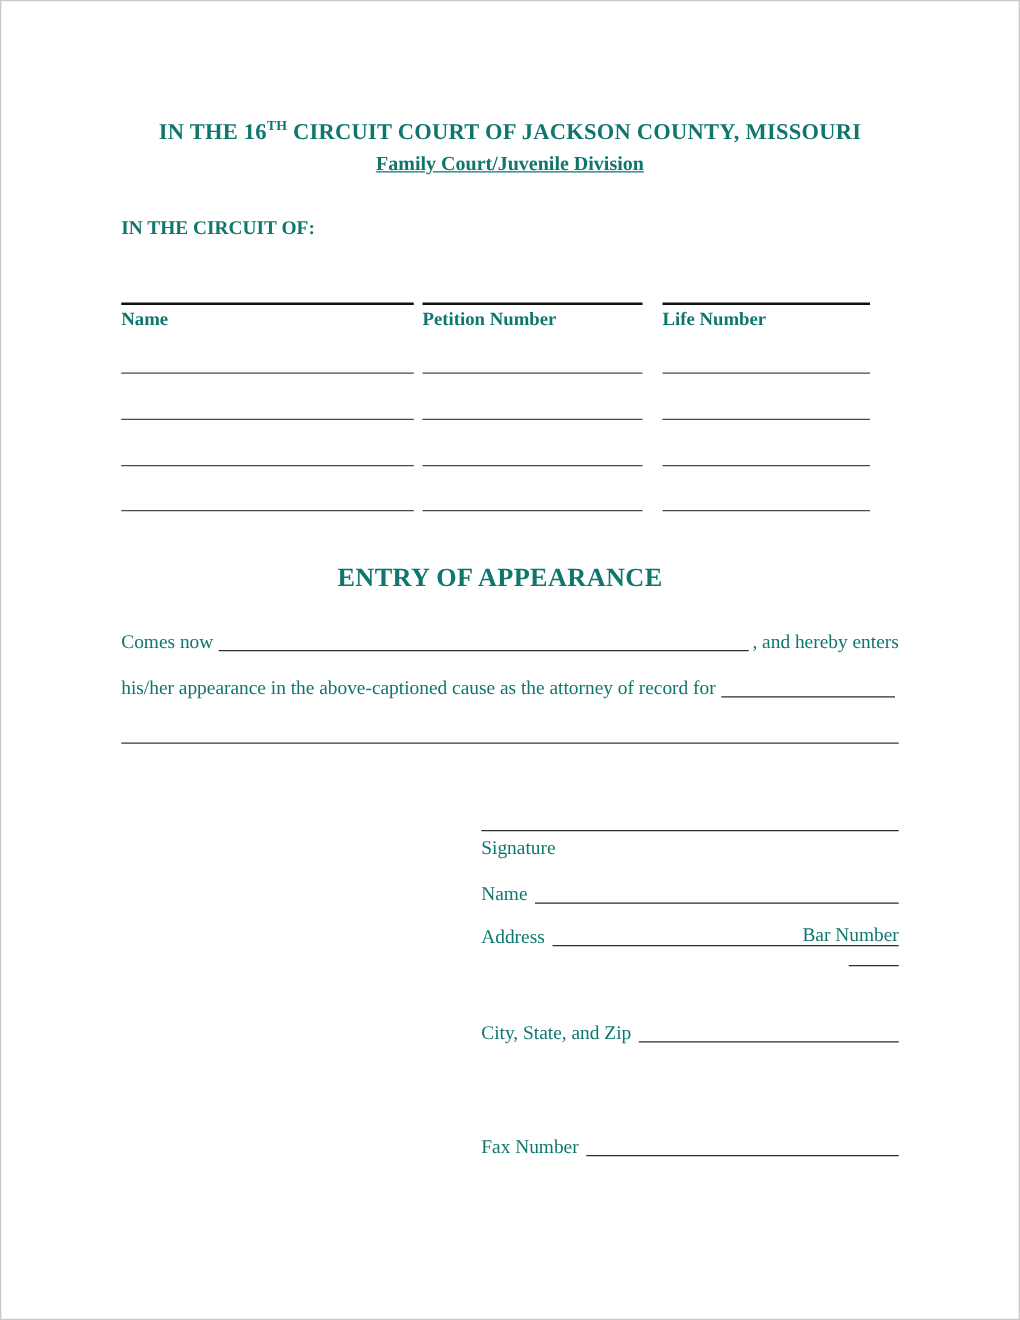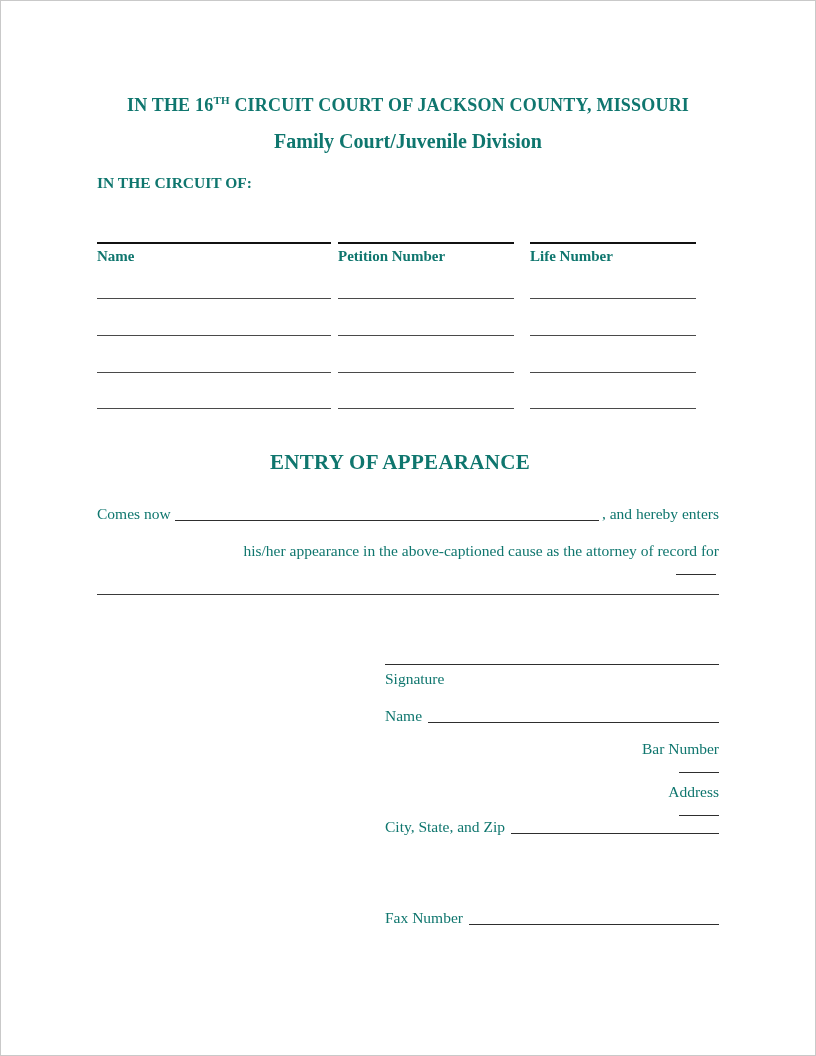--- a/index.html
+++ b/index.html
@@ -26,23 +26,24 @@
     font-weight: bold;
     line-height: 20px;
     letter-spacing: 0.2px;
   }
   .doc-title sup {
     font-size: 11px;
     vertical-align: super;
     line-height: 0;
   }
   .doc-subtitle {
-    font-size: 20px;
-    font-weight: bold;
-    margin-top: 15px;
+    font-size: 16px;
+    font-weight: bold;
+    margin-top: 8px;
+    text-decoration: underline;
   }
 
   
   .interest-heading {
     position: absolute;
     top: 173px; left: 96px;
     font-size: 15.5px;
     font-weight: bold;
   }
 
@@ -86,21 +87,21 @@
     position: absolute;
     left: 96px; width: 622px;
     display: flex;
     align-items: flex-end;
     font-size: 15.5px;
     line-height: 20px;
     white-space: nowrap;
     text-align: center;
   }
   .para-row.comes-now { top: 503px; }
-  .para-row.record-for { top: 540px; flex-direction: column; }
+  .para-row.record-for { top: 540px; }
   .fill-line {
     flex: 1 1 auto;
     border-bottom: 1.2px solid #2e2e2e;
     margin: 0 3px 3px 4px;
     min-width: 40px;
     height: 14px;
   }
   .full-rule {
     position: absolute;
     top: 593px; left: 96px; width: 622px;
@@ -123,21 +124,21 @@
     left: 384px; width: 334px;
     display: flex;
     align-items: flex-end;
     font-size: 15.5px;
     line-height: 20px;
     white-space: nowrap;
   }
   .sig-row .fill-line { margin: 0 0 3px 6px; }
   .sig-row.f0 { top: 705px; }
   .sig-row.f1 { top: 738px; padding-left: 4px; flex-direction: column; }
-  .sig-row.f2 { top: 781px; flex-direction: column; }
+  .sig-row.f2 { top: 739px; }
   .sig-row.f3 { top: 816px; }
   .sig-row.f4 { top: 852px; }
   .sig-row.f5 { top: 907px; }
 </style>
 </head>
 <body>
 
 <div class="page">
 
   <div class="doc-header">

